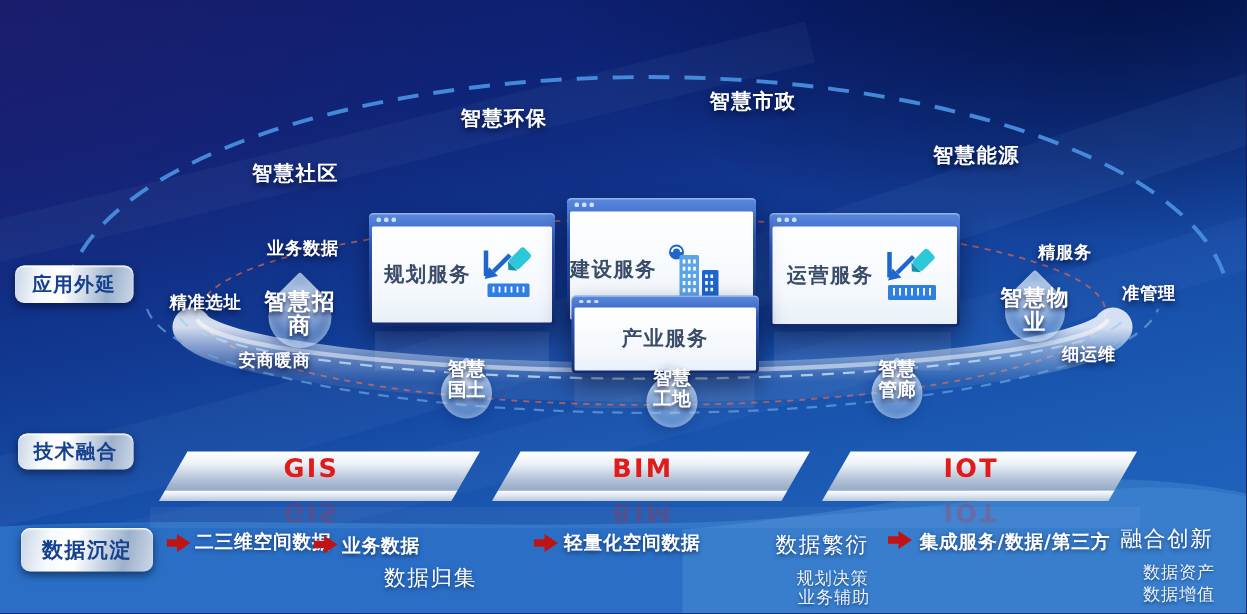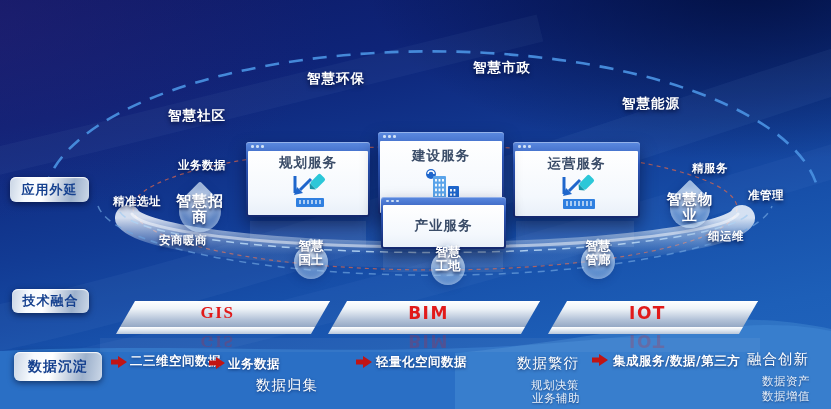--- a/index.html
+++ b/index.html
@@ -25,21 +25,21 @@
     text-shadow:0 2px 4px rgba(0,10,50,.85);white-space:nowrap;}
   .ring-label.small{font-size:11.5px;letter-spacing:.5px;font-weight:bold;}
   
   .card{position:absolute;border-radius:3px;
     background:linear-gradient(180deg,#5b8ae0 0%,#2c55b4 30%,#14296f 100%);
     box-shadow:0 8px 16px rgba(0,8,40,.5), 0 1px 0 rgba(255,255,255,.35) inset;}
   .card .bar{height:9px;display:flex;align-items:center;gap:2.5px;padding-left:5px;}
   .card .dot{width:2.5px;height:2.5px;border-radius:50%;background:#cfe0f5;}
   .card .body{position:absolute;left:2px;right:2px;top:9px;bottom:2px;border-radius:1px;
     background:linear-gradient(180deg,#ffffff 0%,#f4f8fd 70%,#e9f0f9 100%);
-    display:flex;flex-direction:column;align-items:center;justify-content:center;}
+    display:flex;flex-direction:row;align-items:center;justify-content:center;}
   .card .title{color:#3a4c68;font-weight:bold;font-size:13.5px;letter-spacing:1px;}
   
   .drop{position:absolute;}
   .drop .shape{position:absolute;left:50%;bottom:1px;transform:translateX(-50%) rotate(45deg);
     border-radius:4% 50% 50% 50%;
     background:radial-gradient(circle at 32% 32%, rgba(240,248,255,.9), rgba(170,205,240,.5) 55%, rgba(120,165,220,.38) 100%);
     box-shadow:0 2px 8px rgba(10,40,110,.35), inset 0 0 6px rgba(255,255,255,.5);}
   .drop .lbl{position:absolute;left:0;right:0;text-align:center;color:#fff;font-weight:bold;
     text-shadow:0 2px 3px rgba(0,15,60,.8);line-height:1.08;}
   
@@ -213,21 +213,21 @@
   </div>
   <div class="drop" style="left:425px;top:236px;width:46px;height:50px;z-index:5;">
     <div class="shape" style="width:34px;height:34px;"></div>
     <div class="lbl" style="top:9px;font-size:12.5px;"><span>智慧</span><br><span>工地</span></div>
   </div>
   <div class="drop" style="left:575px;top:230px;width:46px;height:50px;z-index:5;">
     <div class="shape" style="width:34px;height:34px;"></div>
     <div class="lbl" style="top:9px;font-size:12.5px;"><span>智慧</span><br><span>管廊</span></div>
   </div>
 
-  <div class="slab" style="left:120px;top:301px;font-family:Liberation Serif, serif;">
+  <div class="slab" style="left:110px;top:301px;">
     <div class="top"></div>
       <div class="front"></div>
     <div class="name">GIS</div>
     <div class="name-reflect">GIS</div>
   </div>
   <div class="slab" style="left:332px;top:301px;">
     <div class="top" style="width:193px;"></div>
       <div class="front" style="width:193px;"></div>
     <div class="name" style="width:193px;">BIM</div>
     <div class="name-reflect" style="width:193px;">BIM</div>

